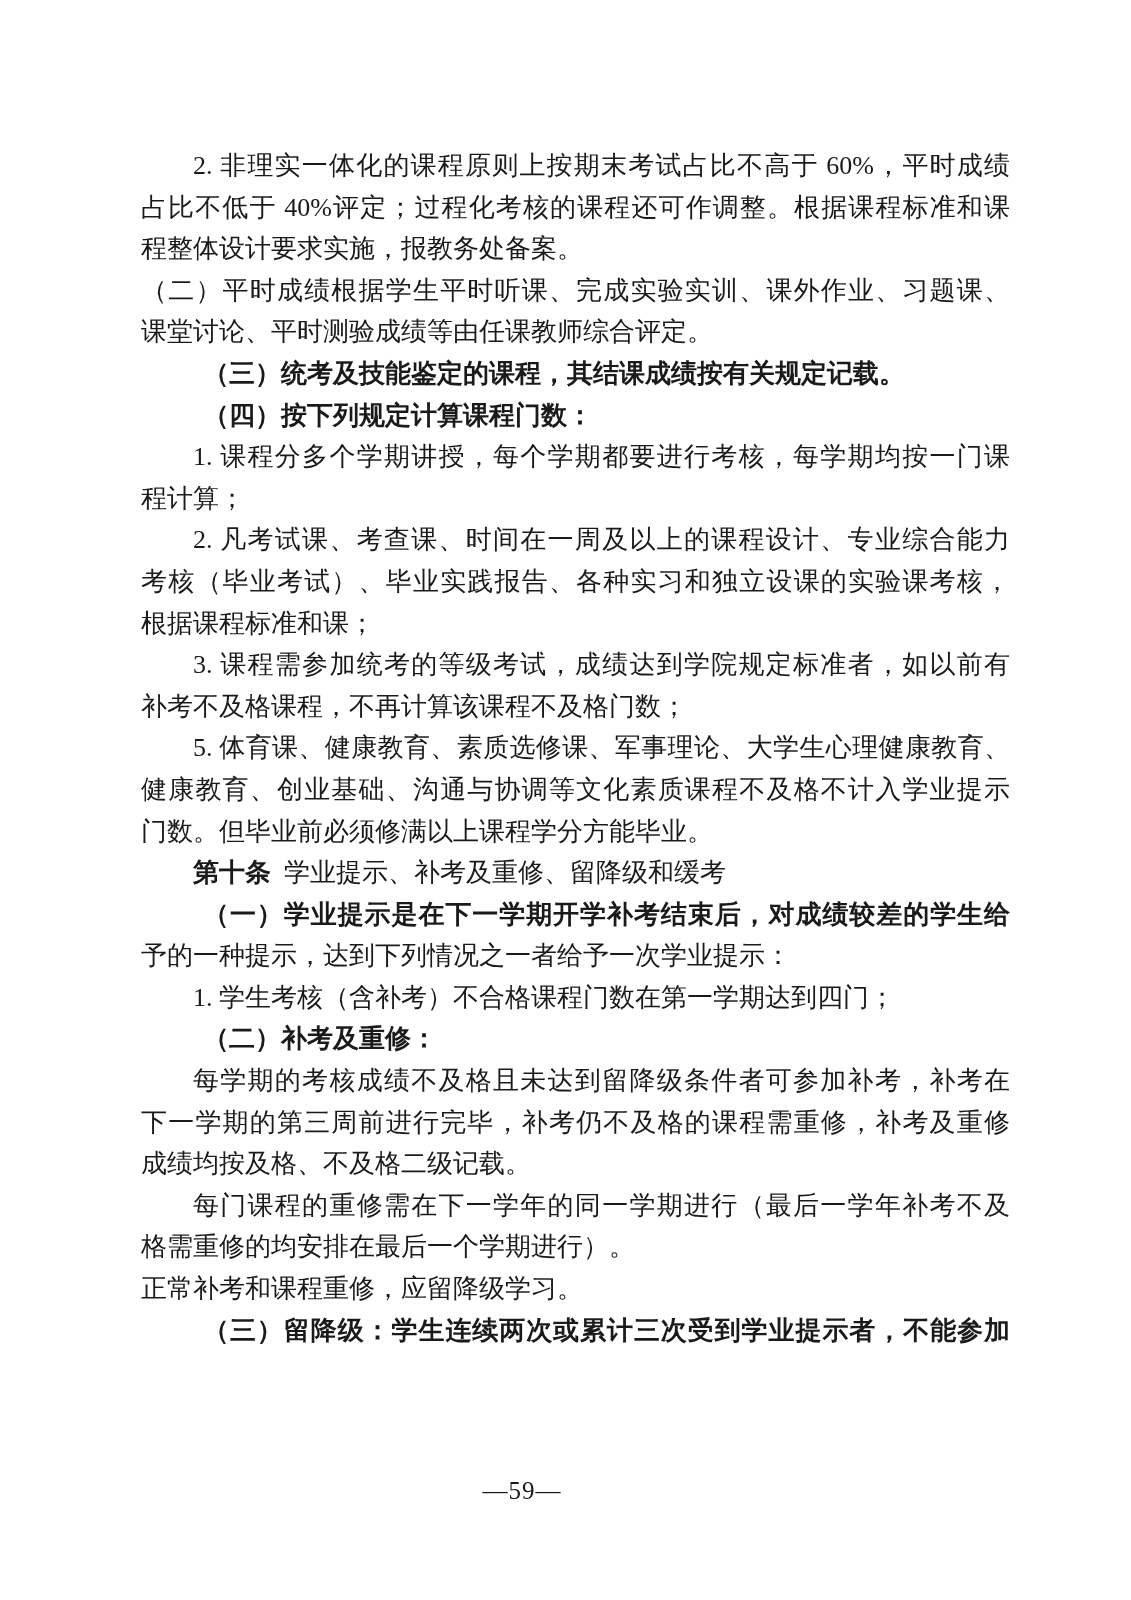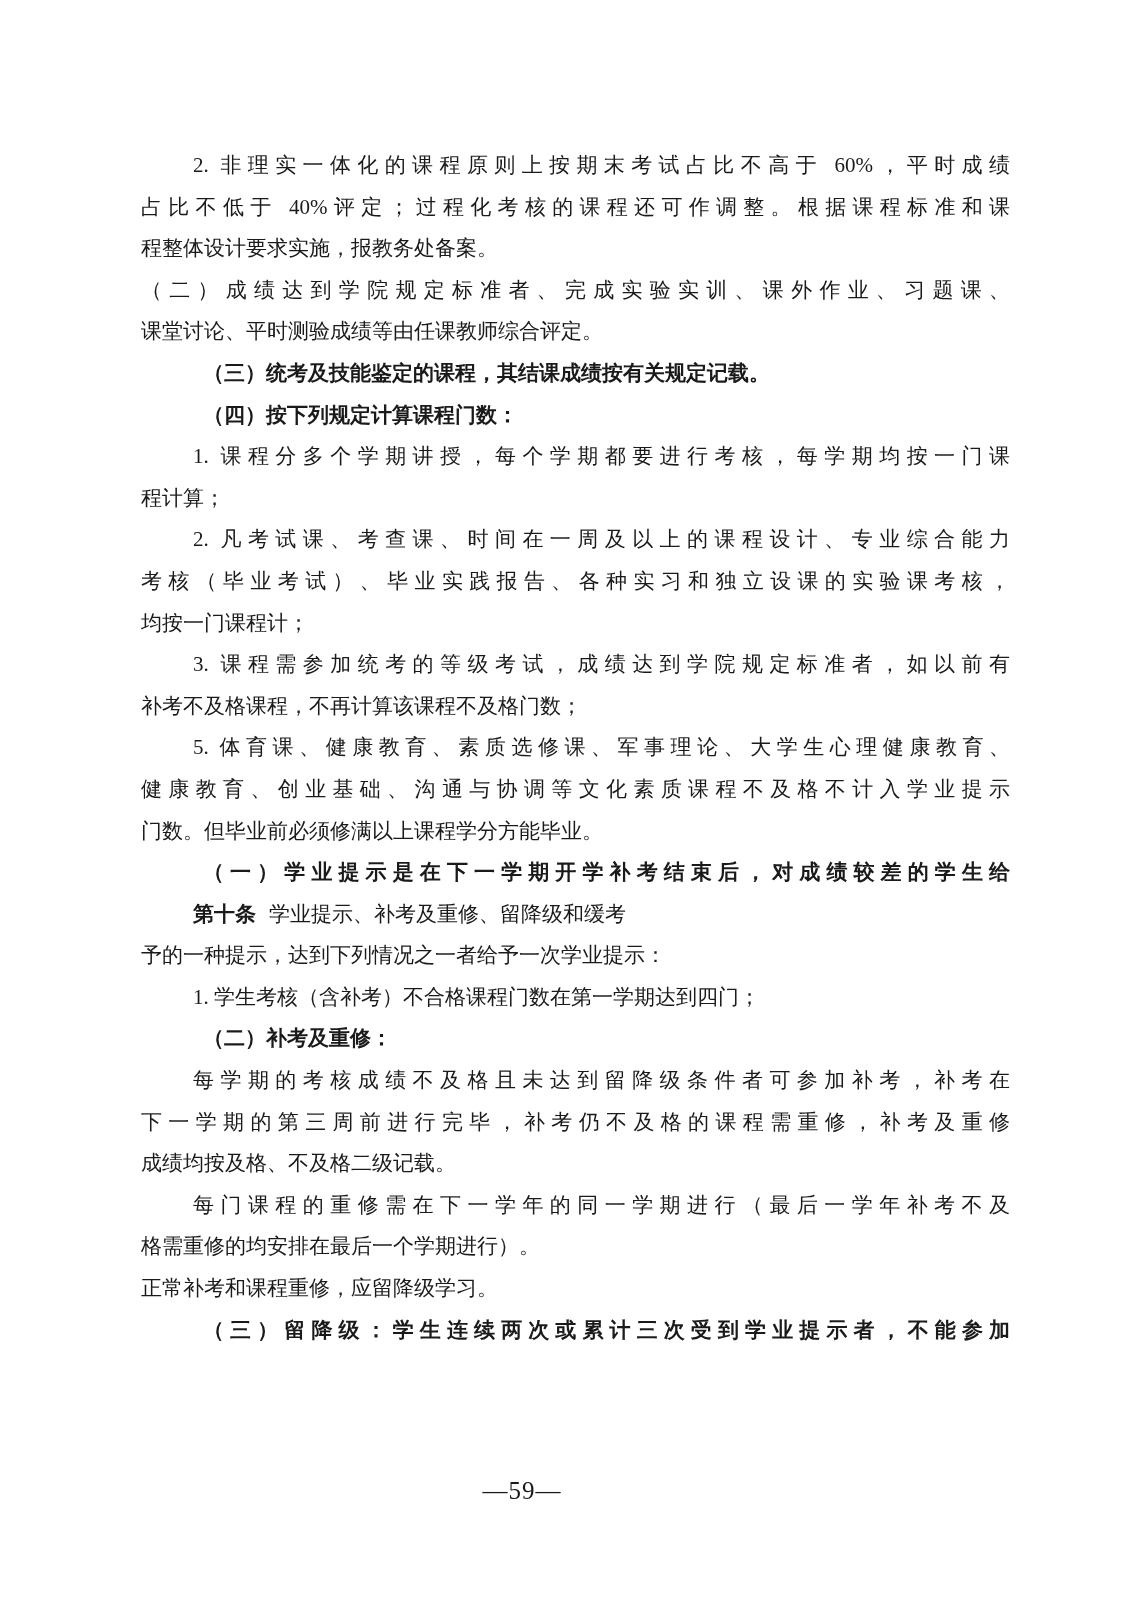--- a/index.html
+++ b/index.html
@@ -10,21 +10,21 @@
     background: #ffffff;
     font-family: "Liberation Serif", "DejaVu Serif", serif;
     color: #1a1a1a;
     overflow: hidden;
   }
   .text-block {
     position: absolute;
     left: 141px;
     top: 145px;
     width: 869px;
-    font-size: 21px;
+    font-size: 26px;
     line-height: 41.6px;
   }
   .ln {
     text-align: justify;
     text-justify: inter-character;
     text-align-last: left;
     height: 41.6px;
     white-space: nowrap;
   }
   
@@ -46,36 +46,36 @@
   }
 </style>
 </head>
 <body>
 
 <div class="page">
   <div class="text-block">
     <div class="ln i1 j">2. 非理实一体化的课程原则上按期末考试占比不高于 60%，平时成绩</div>
     <div class="ln j">占比不低于 40%评定；过程化考核的课程还可作调整。根据课程标准和课</div>
     <div class="ln">程整体设计要求实施，报教务处备案。</div>
-    <div class="ln j">（二）成绩达到学院规定标准者、完成实验实训、课外作业、习题课、</div>
+    <div class="ln j">（二）平时成绩根据学生平时听课、完成实验实训、课外作业、习题课、</div>
     <div class="ln">课堂讨论、平时测验成绩等由任课教师综合评定。</div>
     <div class="ln i2">（三）统考及技能鉴定的课程，其结课成绩按有关规定记载。</div>
     <div class="ln i2">（四）按下列规定计算课程门数：</div>
     <div class="ln i1 j">1. 课程分多个学期讲授，每个学期都要进行考核，每学期均按一门课</div>
     <div class="ln">程计算；</div>
     <div class="ln i1 j">2. 凡考试课、考查课、时间在一周及以上的课程设计、专业综合能力</div>
     <div class="ln j">考核（毕业考试）、毕业实践报告、各种实习和独立设课的实验课考核，</div>
-    <div class="ln">均按一门课程计；</div>
+    <div class="ln">根据课程标准和课；</div>
     <div class="ln i1 j">3. 课程需参加统考的等级考试，成绩达到学院规定标准者，如以前有</div>
     <div class="ln">补考不及格课程，不再计算该课程不及格门数；</div>
     <div class="ln i1 j">5. 体育课、健康教育、素质选修课、军事理论、大学生心理健康教育、</div>
     <div class="ln j">健康教育、创业基础、沟通与协调等文化素质课程不及格不计入学业提示</div>
     <div class="ln">门数。但毕业前必须修满以上课程学分方能毕业。</div>
+    <div class="ln i1"><span class="art-num">第十条</span><span>学业提示、补考及重修、留降级和缓考</span></div>
     <div class="ln i2 j">（一）学业提示是在下一学期开学补考结束后，对成绩较差的学生给</div>
-    <div class="ln i1"><span class="art-num">第十条</span><span>学业提示、补考及重修、留降级和缓考</span></div>
     <div class="ln">予的一种提示，达到下列情况之一者给予一次学业提示：</div>
     <div class="ln i1">1. 学生考核（含补考）不合格课程门数在第一学期达到四门；</div>
     <div class="ln i2">（二）补考及重修：</div>
     <div class="ln i1 j">每学期的考核成绩不及格且未达到留降级条件者可参加补考，补考在</div>
     <div class="ln j">下一学期的第三周前进行完毕，补考仍不及格的课程需重修，补考及重修</div>
     <div class="ln">成绩均按及格、不及格二级记载。</div>
     <div class="ln i1 j">每门课程的重修需在下一学年的同一学期进行（最后一学年补考不及</div>
     <div class="ln">格需重修的均安排在最后一个学期进行）。</div>
     <div class="ln">正常补考和课程重修，应留降级学习。</div>
     <div class="ln i2 j">（三）留降级：学生连续两次或累计三次受到学业提示者，不能参加</div>

